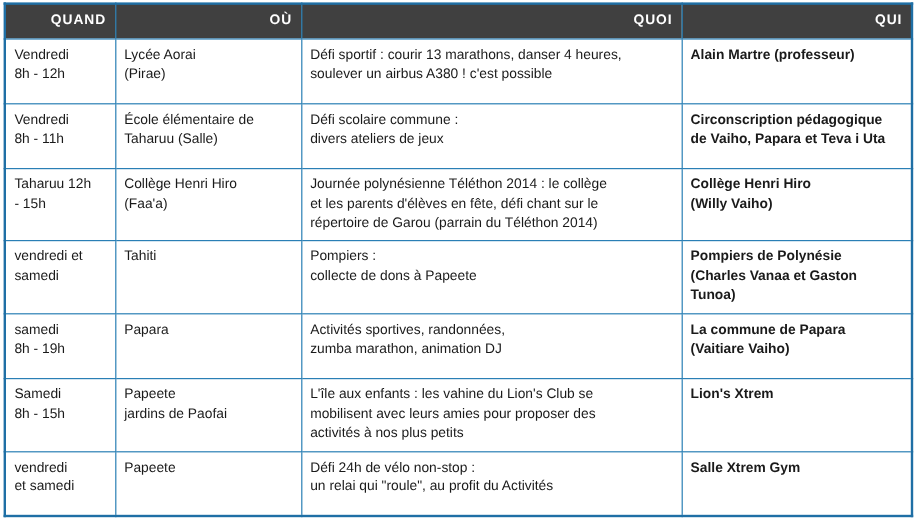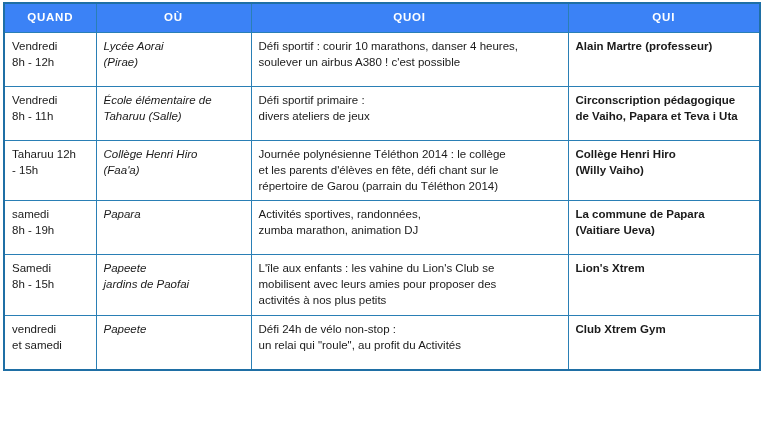--- a/index.html
+++ b/index.html
@@ -27,38 +27,38 @@
     border: 2px solid #1f6fa5;
   }
   table.schedule th, table.schedule td {
     border: 1px solid #2a7fb5;
     vertical-align: top;
     padding: 6px 7px 6px 7px;
     font-size: 11.5px;
     line-height: 1.38;
   }
   thead th {
-    background: #3b82f6;
+    background: #404040;
     color: #ffffff;
     font-weight: bold;
     font-size: 12px;
     letter-spacing: 0.8px;
-    text-align: center;
+    text-align: right;
     vertical-align: middle;
     padding-top: 8px;
     padding-bottom: 8px;
     border: 1px solid #1f6fa5;
   }
   col.c-quand { width: 92px; }
   col.c-ou    { width: 155px; }
   col.c-quoi  { width: 317px; }
   col.c-qui   { width: 192px; }
 
   td.cell-quand { color: #1a1a1a; }
-  td.cell-ou    { color: #1a1a1a; font-style: italic; }
+  td.cell-ou    { color: #1a1a1a; }
   td.cell-quoi  { color: #1a1a1a; }
   td.cell-qui   { color: #1a1a1a; font-weight: bold; }
 
   .line { display: block; white-space: pre-wrap; }
   tbody tr { height: 54px; }
 </style>
 </head>
 <body>
 
 <div class="schedule-wrap">
@@ -81,38 +81,38 @@
       <tr>
         <td class="cell-quand">
             <span class="line">Vendredi
 8h - 12h</span>
           </td>
         <td class="cell-ou">
             <span class="line">Lycée Aorai
 (Pirae)</span>
           </td>
         <td class="cell-quoi">
-            <span class="line">Défi sportif : courir 10 marathons, danser 4 heures,
+            <span class="line">Défi sportif : courir 13 marathons, danser 4 heures,
 soulever un airbus A380 ! c'est possible</span>
           </td>
         <td class="cell-qui">
             <span class="line">Alain Martre (professeur)</span>
           </td>
       </tr>
       <tr>
         <td class="cell-quand">
             <span class="line">Vendredi
 8h - 11h</span>
           </td>
         <td class="cell-ou">
             <span class="line">École élémentaire de
 Taharuu (Salle)</span>
           </td>
         <td class="cell-quoi">
-            <span class="line">Défi sportif primaire :
+            <span class="line">Défi scolaire commune :
 divers ateliers de jeux</span>
           </td>
         <td class="cell-qui">
             <span class="line">Circonscription pédagogique
 de Vaiho, Papara et Teva i Uta</span>
           </td>
       </tr>
       <tr>
         <td class="cell-quand">
             <span class="line">Taharuu 12h
@@ -127,33 +127,51 @@
 et les parents d'élèves en fête, défi chant sur le
 répertoire de Garou (parrain du Téléthon 2014)</span>
           </td>
         <td class="cell-qui">
             <span class="line">Collège Henri Hiro
 (Willy Vaiho)</span>
           </td>
       </tr>
       <tr>
         <td class="cell-quand">
+            <span class="line">vendredi et
+samedi</span>
+          </td>
+        <td class="cell-ou">
+            <span class="line">Tahiti</span>
+          </td>
+        <td class="cell-quoi">
+            <span class="line">Pompiers :
+collecte de dons à Papeete</span>
+          </td>
+        <td class="cell-qui">
+            <span class="line">Pompiers de Polynésie
+(Charles Vanaa et Gaston
+Tunoa)</span>
+          </td>
+      </tr>
+      <tr>
+        <td class="cell-quand">
             <span class="line">samedi
 8h - 19h</span>
           </td>
         <td class="cell-ou">
             <span class="line">Papara</span>
           </td>
         <td class="cell-quoi">
             <span class="line">Activités sportives, randonnées,
 zumba marathon, animation DJ</span>
           </td>
         <td class="cell-qui">
             <span class="line">La commune de Papara
-(Vaitiare Ueva)</span>
+(Vaitiare Vaiho)</span>
           </td>
       </tr>
       <tr>
         <td class="cell-quand">
             <span class="line">Samedi
 8h - 15h</span>
           </td>
         <td class="cell-ou">
             <span class="line">Papeete
 jardins de Paofai</span>
@@ -173,18 +191,18 @@
 et samedi</span>
           </td>
         <td class="cell-ou">
             <span class="line">Papeete</span>
           </td>
         <td class="cell-quoi">
             <span class="line">Défi 24h de vélo non-stop :
 un relai qui "roule", au profit du Activités</span>
           </td>
         <td class="cell-qui">
-            <span class="line">Club Xtrem Gym</span>
+            <span class="line">Salle Xtrem Gym</span>
           </td>
       </tr>
     </tbody>
   </table>
 </div>
 
 </body></html>

